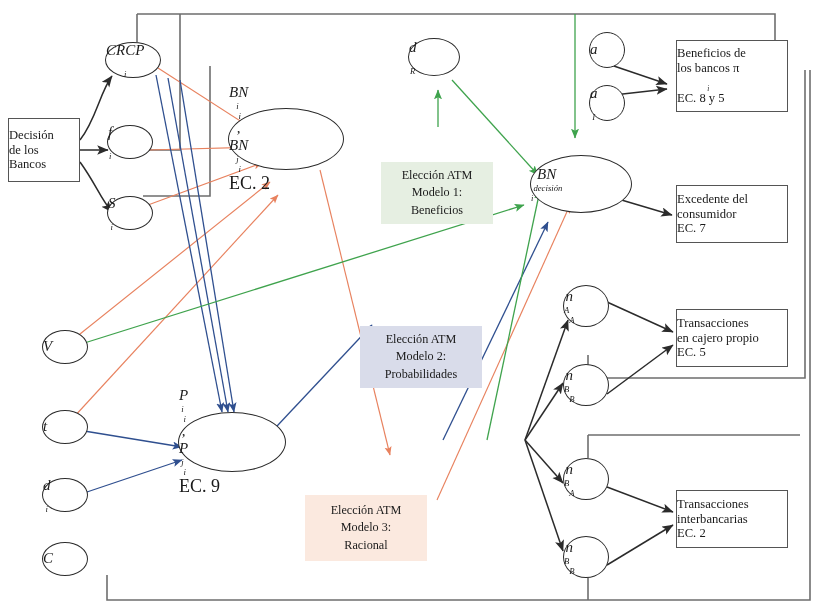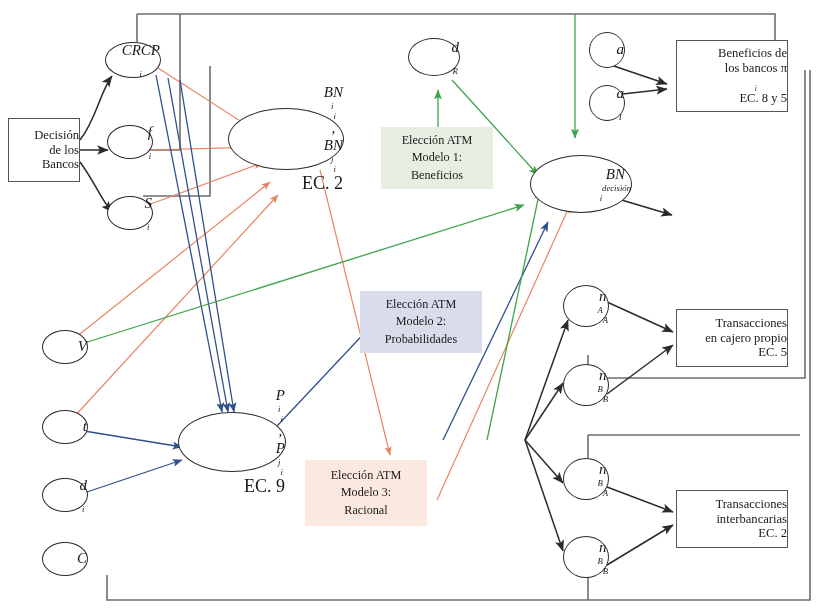--- a/index.html
+++ b/index.html
@@ -1,29 +1,29 @@
 <!DOCTYPE html>
 <html><head>
 <meta charset="utf-8">
 <style>
   html,body{margin:0;padding:0;background:#ffffff;}
   body{width:820px;height:615px;overflow:hidden;
        font-family:"Liberation Serif","DejaVu Serif",serif;color:#1a1a1a;}
   #canvas{position:relative;width:820px;height:615px;}
   svg#wires{position:absolute;left:0;top:0;width:820px;height:615px;}
-  .node{position:absolute;display:flex;flex-direction:column;align-items:flex-end;
+  .node{position:absolute;display:flex;flex-direction:column;align-items:flex-start;
         justify-content:center;text-align:center;box-sizing:border-box;}
   .ell{border:1.2px solid #2b2b2b;border-radius:50%;background:#fff;}
   .rect{border:1.3px solid #555;background:#fff;}
   .ell span,.rect span{display:block;line-height:1.18;}
   .var{font-style:italic;font-size:15px;}
   .eqn{font-size:18px;font-style:normal;font-family:"Liberation Serif",serif;}
   .boxtxt{font-size:12.6px;line-height:1.3;}
   .model{position:absolute;display:flex;flex-direction:column;align-items:center;
-         justify-content:center;text-align:center;font-size:12.2px;line-height:1.42;}
+         justify-content:center;text-align:center;font-size:12.2px;line-height:1.42;margin-top:35px;}
   .model b{font-weight:normal;}
   sup{font-size:.58em;font-style:italic;vertical-align:super;line-height:0;}
   sub{font-size:.58em;font-style:italic;vertical-align:sub;line-height:0;}
 </style>
 </head>
 <body>
 
 <div id="canvas">
 
   <svg id="wires" viewBox="0 0 820 615" xmlns="http://www.w3.org/2000/svg">
@@ -197,20 +197,25 @@
     <b>Modelo 3:</b>
     <span>Racional</span>
   </div>
 
   <div class="node rect" style="left:676px;top:40px;width:112px;height:72px;">
     <span class="boxtxt">Beneficios de</span>
     <span class="boxtxt"><span>los bancos  π</span><sub>i</sub></span>
     <span class="boxtxt">EC. 8 y 5</span>
   </div>
 
+  <div class="node rect" style="left:676px;top:185px;width:112px;height:58px;">
+    <span class="boxtxt">Excedente del</span>
+    <span class="boxtxt">consumidor</span>
+    <span class="boxtxt">EC. 7</span>
+  </div>
 
   <div class="node rect" style="left:676px;top:309px;width:112px;height:58px;">
     <span class="boxtxt">Transacciones</span>
     <span class="boxtxt">en cajero propio</span>
     <span class="boxtxt">EC. 5</span>
   </div>
 
   <div class="node rect" style="left:676px;top:490px;width:112px;height:58px;">
     <span class="boxtxt">Transacciones</span>
     <span class="boxtxt">interbancarias</span>

